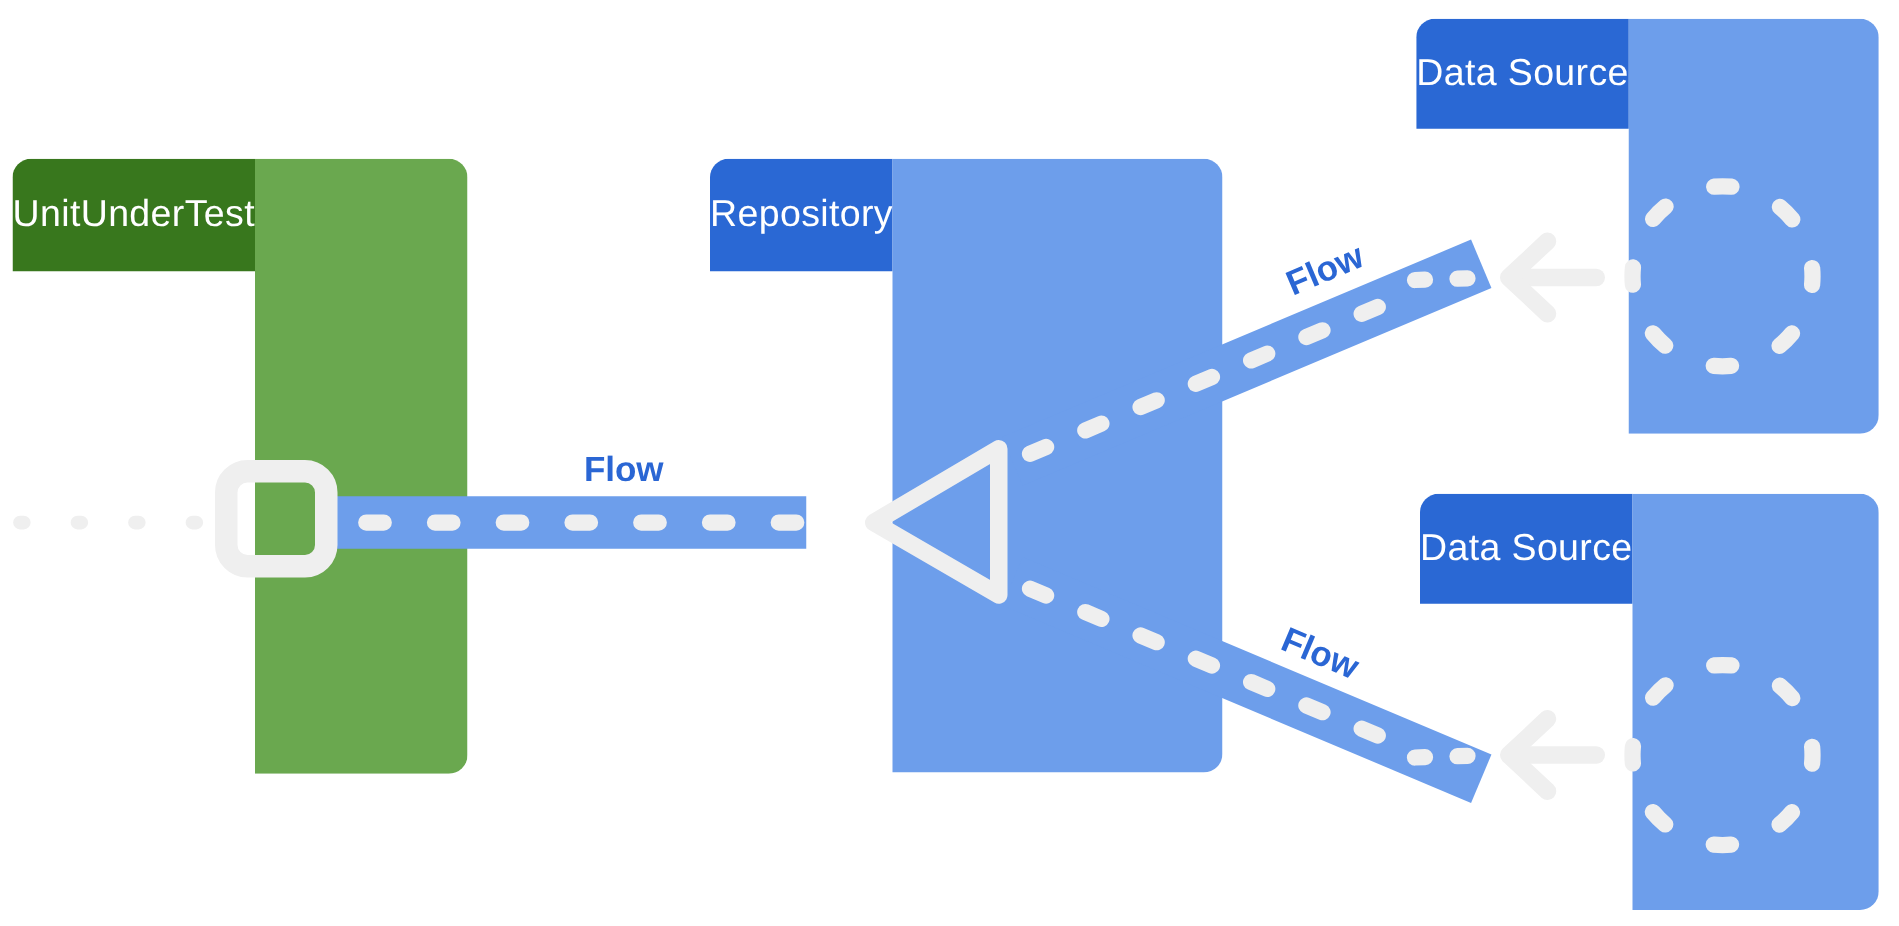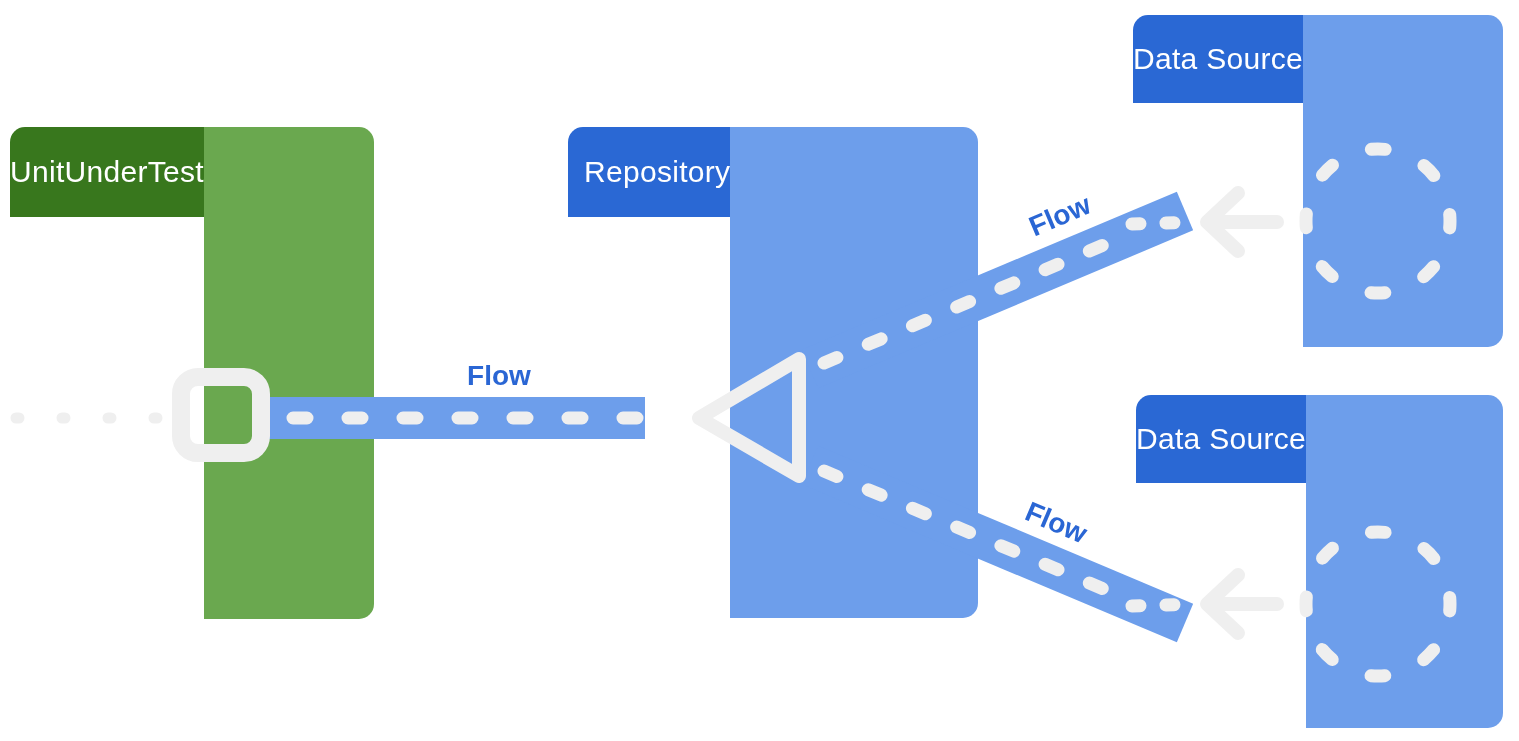--- a/index.html
+++ b/index.html
@@ -33,21 +33,21 @@
   }
   .box .body {
     flex: 1 1 auto;
   }
   
   #box-unit { left: 10px; top: 127px; width: 364px; height: 492px; }
   #box-unit .header { height: 90px; background: #38771d; }
   #box-unit .body   { background: #6aa84f; }
   
   #box-repo { left: 568px; top: 127px; width: 410px; height: 491px; }
-  #box-repo .header { height: 90px; background: #2a68d4; padding-left: 16px; }
+  #box-repo .header { height: 90px; background: #2a68d4; }
   #box-repo .body   { background: #6d9eeb; }
   
   #box-ds-top { left: 1133px; top: 15px; width: 370px; height: 332px; }
   #box-ds-top .header { height: 88px; background: #2a68d4; }
   #box-ds-top .body   { background: #6d9eeb; }
   #box-ds-bottom { left: 1136px; top: 395px; width: 367px; height: 333px; }
   #box-ds-bottom .header { height: 88px; background: #2a68d4; }
   #box-ds-bottom .body   { background: #6d9eeb; }
 
   .flow-overlay {

